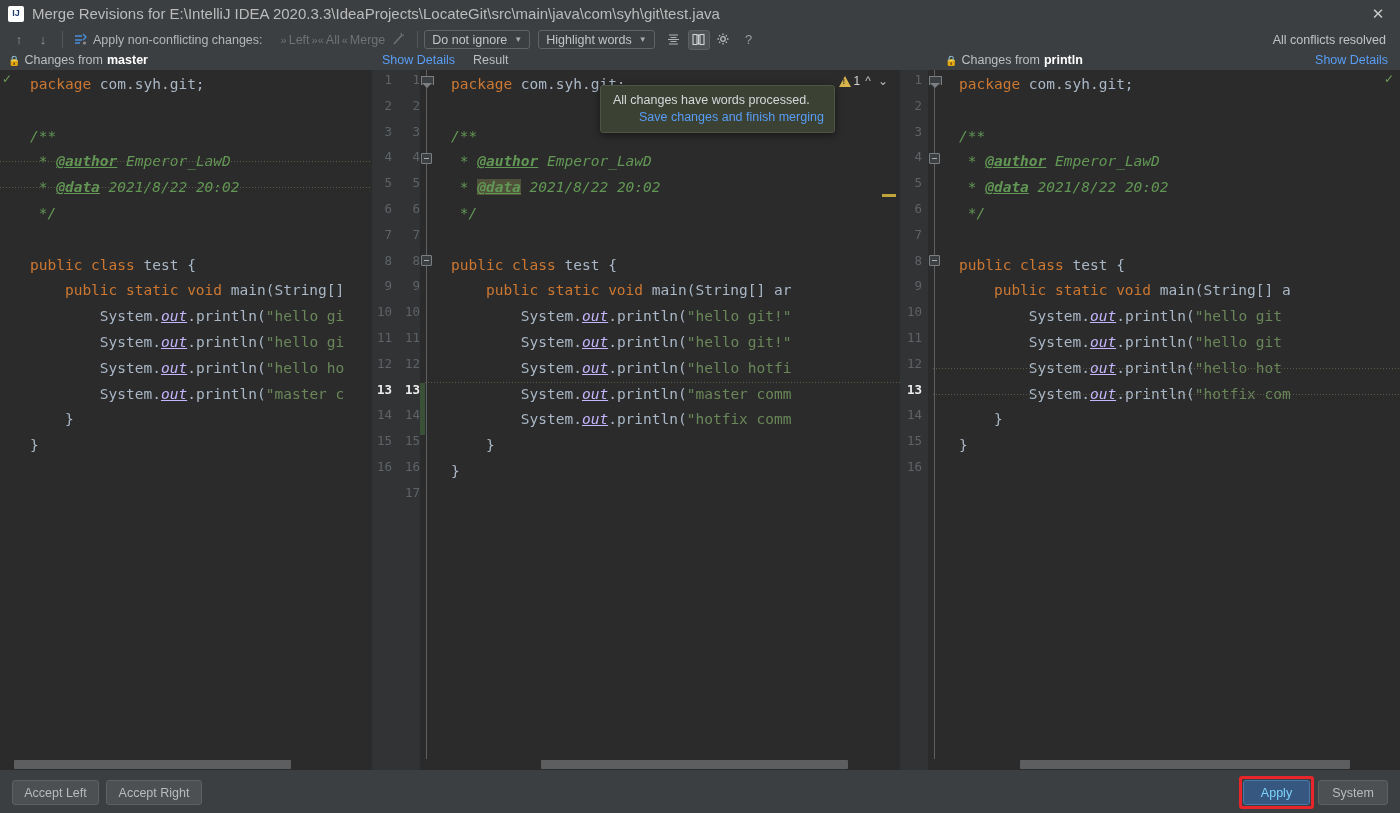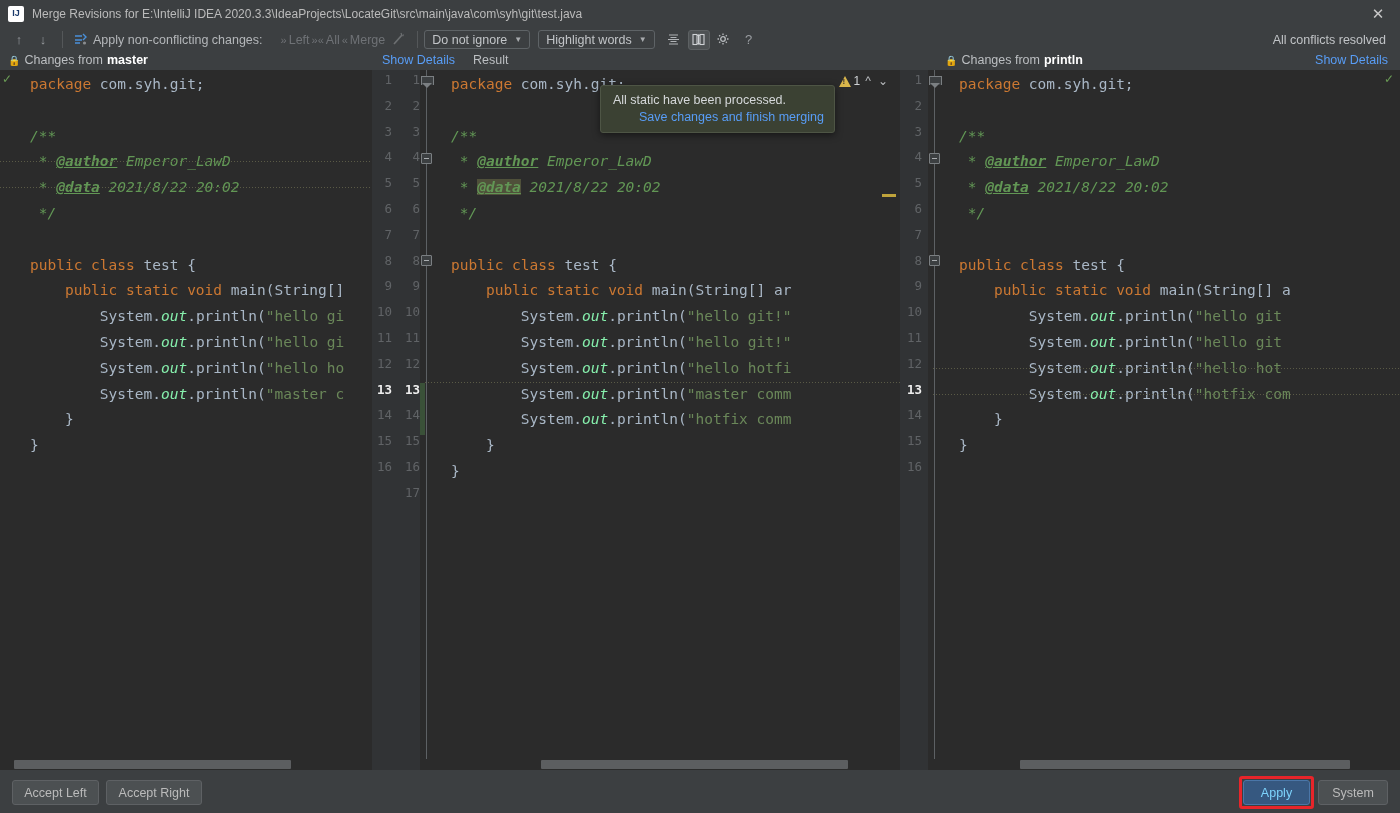--- a/index.html
+++ b/index.html
@@ -18,21 +18,21 @@
     background: #3c3f41; display: flex; align-items: center;
   }
   .app-icon {
     width: 16px; height: 16px; margin-left: 8px; margin-right: 8px;
     background: #ffffff; border-radius: 2px;
     display: flex; align-items: center; justify-content: center;
     font-size: 9px; font-weight: bold; color: #1b3a6b;
     font-family: "Liberation Sans", sans-serif; line-height: 1;
   }
   .title-text {
-    font-size: 12px; color: #bbbbbb; white-space: nowrap;
+    font-size: 15px; color: #bbbbbb; white-space: nowrap;
   }
   .close-btn {
     position: absolute; right: 0; top: 0; width: 44px; height: 27px;
     display: flex; align-items: center; justify-content: center;
     color: #c8c8c8; font-size: 15px; cursor: pointer;
   }
 
   
   .toolbar {
     position: absolute; top: 27px; left: 0; width: 1400px; height: 25px;
@@ -112,21 +112,21 @@
     line-height: 25.8px;
   }
   .kw   { color: #cc7832; }
   .txt  { color: #a9b7c6; }
   .str  { color: #6a8759; }
   .cmt  { color: #629755; font-style: italic; }
   .tag  { color: #629755; font-style: italic; font-weight: bold;
           text-decoration: underline; }
   .tagh { color: #629755; font-style: italic; font-weight: bold;
           text-decoration: underline; background: #4f503a; }
-  .fld  { color: #86efac; font-style: italic; }
+  .fld  { color: #c4b5fd; font-style: italic; text-decoration: underline; }
 
   
   .fold-strip {
     position: absolute; top: 0; width: 13px; height: 700px;
   }
   .fold-line {
     position: absolute; left: 6px; width: 1px; background: #5d6164;
   }
   .fold-box {
     position: absolute; width: 11px; height: 11px;
@@ -382,21 +382,21 @@
       <div class="warnbox" style="right:10px; top:4px;">
         <span class="warn-tri"></span>
         <span>1</span>
         <span class="nav-chev">^</span>
         <span class="nav-chev">⌄</span>
       </div>
 
       <div class="stripe-mark" style="right:4px; top:124px;"></div>
 
       <div class="tooltip" style="left:180px; top:15px;">
-        <div class="l1">All static have been processed.</div>
+        <div class="l1">All changes have words processed.</div>
         <div class="l2">Save changes and finish merging</div>
       </div>
     </div>
 
     <div class="pane pane-divR">
       <div class="gutter-line-col" id="right-ln">
           <div class="gutter-line" style="top: 2px; right: 6px;">1</div>
           <div class="gutter-line" style="top: 27.8px; right: 6px;">2</div>
           <div class="gutter-line" style="top: 53.6px; right: 6px;">3</div>
           <div class="gutter-line" style="top: 79.4px; right: 6px;">4</div>

